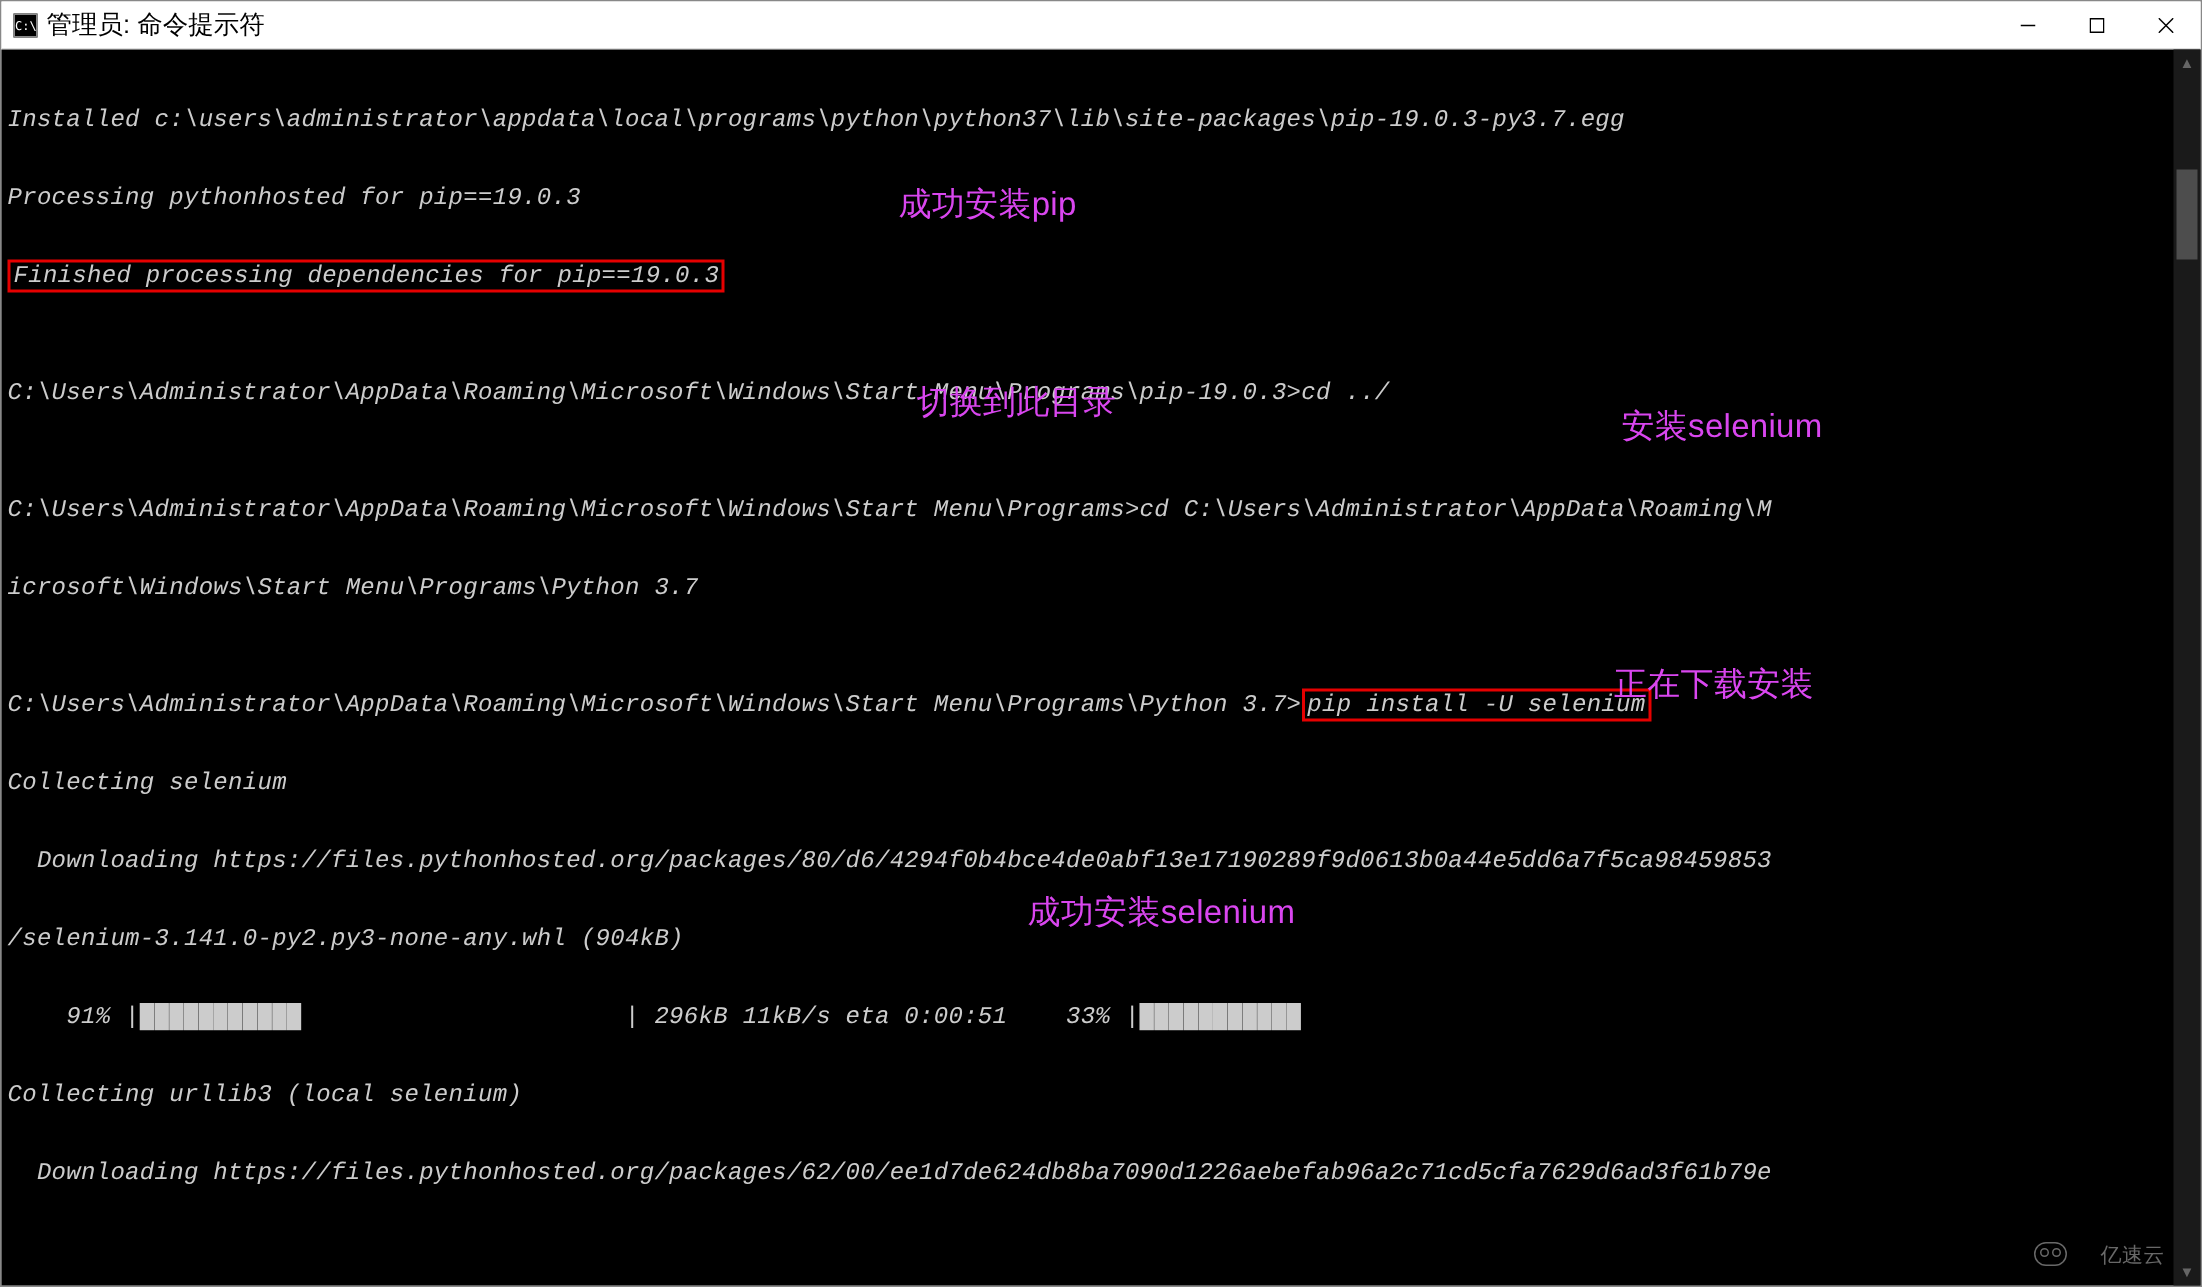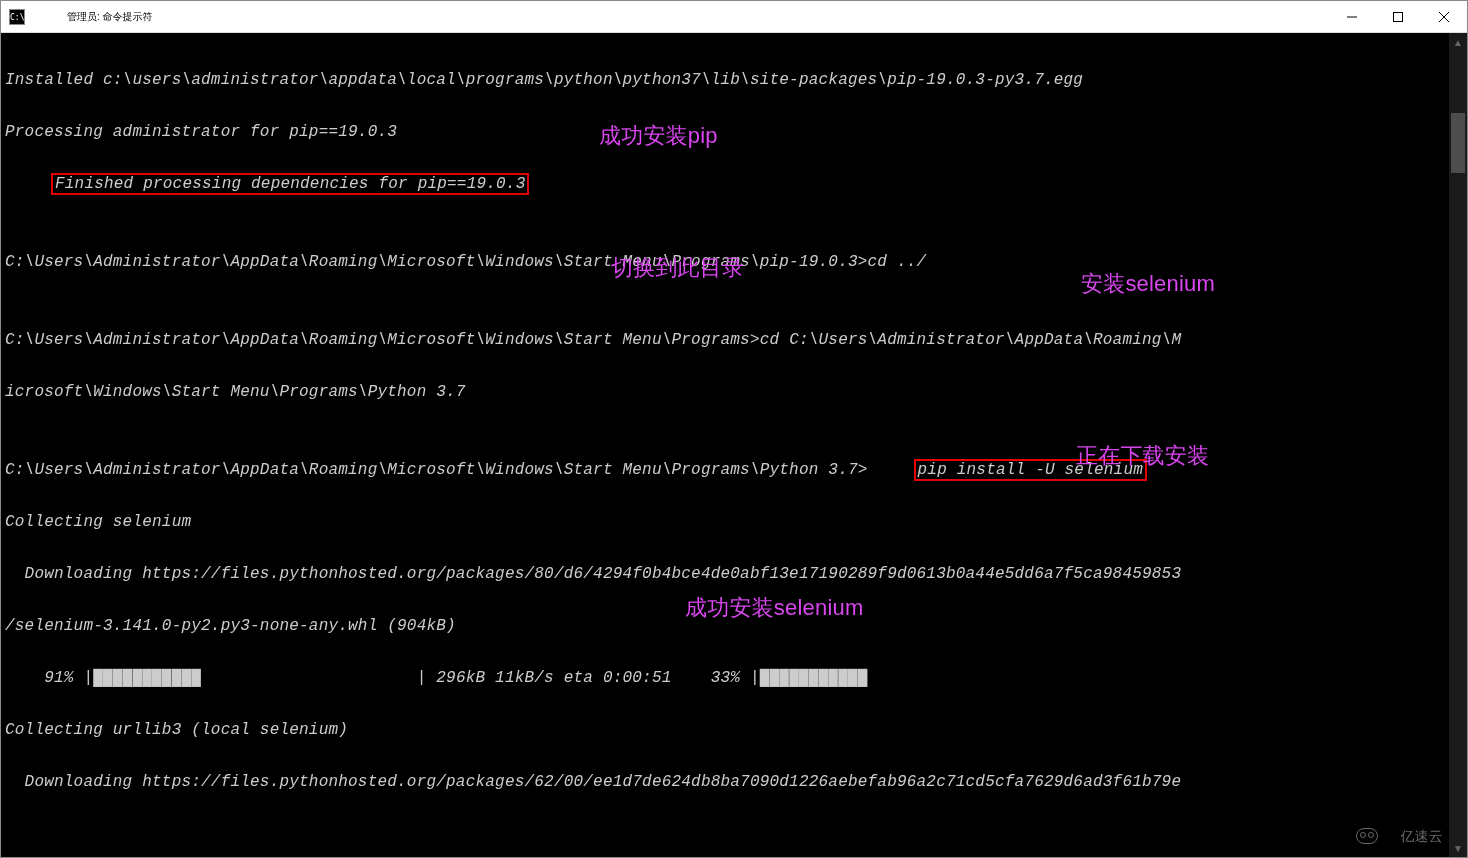--- a/index.html
+++ b/index.html
@@ -34,23 +34,22 @@
   margin: 0 6px 0 8px;
   background: #000;
   color: #fff;
   font-size: 8px;
   line-height: 16px;
   text-align: center;
   font-family: Consolas, monospace;
   border: 1px solid #888;
 }
 .titlebar-text {
-  font-size: 10px;
+  font-size: 17px;
   color: #000;
-  margin-left: 36px;
 }
 .titlebar-controls {
   margin-left: auto;
   display: flex;
   height: 100%;
 }
 .titlebar-btn {
   width: 46px;
   height: 100%;
   display: flex;
@@ -71,21 +70,20 @@
   padding: 8px 4px 4px 4px;
   position: relative;
   overflow: hidden;
   white-space: pre;
 }
 .terminal .line { white-space: pre; font-style: italic; }
 .red-box {
   border: 2px solid #e60000;
   display: inline;
   padding: 0 2px;
-  margin-left: 46px;
 }
 .annotation {
   position: absolute;
   color: #d946ef;
   font-family: "Microsoft YaHei", "SimSun", sans-serif;
   font-size: 22px;
   white-space: nowrap;
   pointer-events: none;
 }
 .scrollbar {
@@ -170,21 +168,21 @@
         <svg viewBox="0 0 10 10">
             <line x1="0" y1="0" x2="10" y2="10" stroke="#000" stroke-width="1"></line>
             <line x1="10" y1="0" x2="0" y2="10" stroke="#000" stroke-width="1"></line>
           </svg>
       </div>
     </div>
   </div>
 
   <div class="terminal">
 <div class="line">Installed c:\users\administrator\appdata\local\programs\python\python37\lib\site-packages\pip-19.0.3-py3.7.egg</div>
-<div class="line">Processing administrator for pip==19.0.3</div>
+<div class="line">Processing pythonhosted for pip==19.0.3</div>
 <div class="line"><span class="red-box">Finished processing dependencies for pip==19.0.3</span></div>
 <div class="line"></div>
 <div class="line"><span>C:\Users\Administrator\AppData\Roaming\Microsoft\Windows\Start Menu\Programs\pip-19.0.3&gt;</span><span>cd ../</span></div>
 <div class="line"></div>
 <div class="line"><span>C:\Users\Administrator\AppData\Roaming\Microsoft\Windows\Start Menu\Programs&gt;</span><span>cd C:\Users\Administrator\AppData\Roaming\M</span></div>
 <div class="line">icrosoft\Windows\Start Menu\Programs\Python 3.7</div>
 <div class="line"></div>
 <div class="line"><span>C:\Users\Administrator\AppData\Roaming\Microsoft\Windows\Start Menu\Programs\Python 3.7&gt;</span><span class="red-box">pip install -U selenium</span></div>
 <div class="line">Collecting selenium</div>
 <div class="line">  Downloading https://files.pythonhosted.org/packages/80/d6/4294f0b4bce4de0abf13e17190289f9d0613b0a44e5dd6a7f5ca98459853</div>

